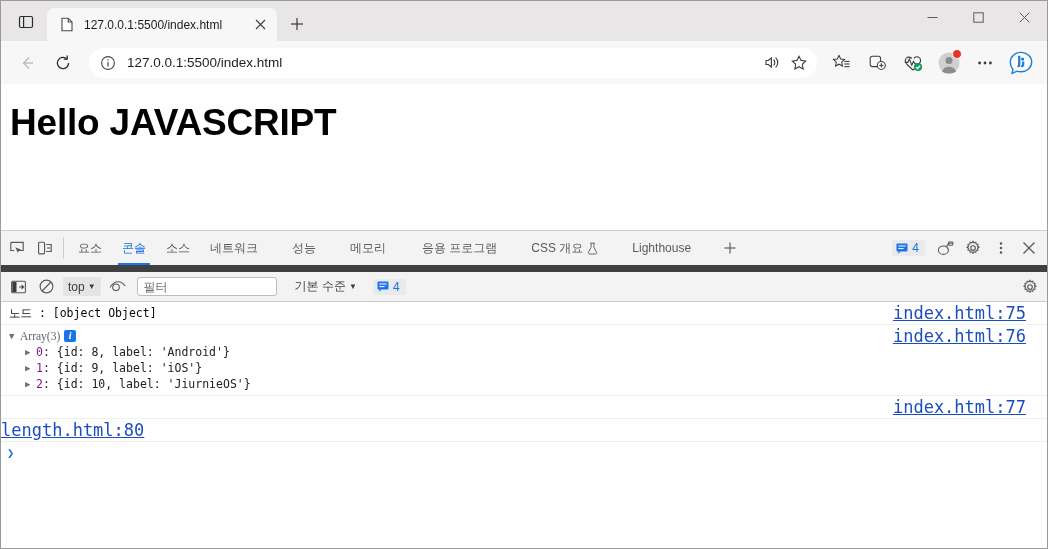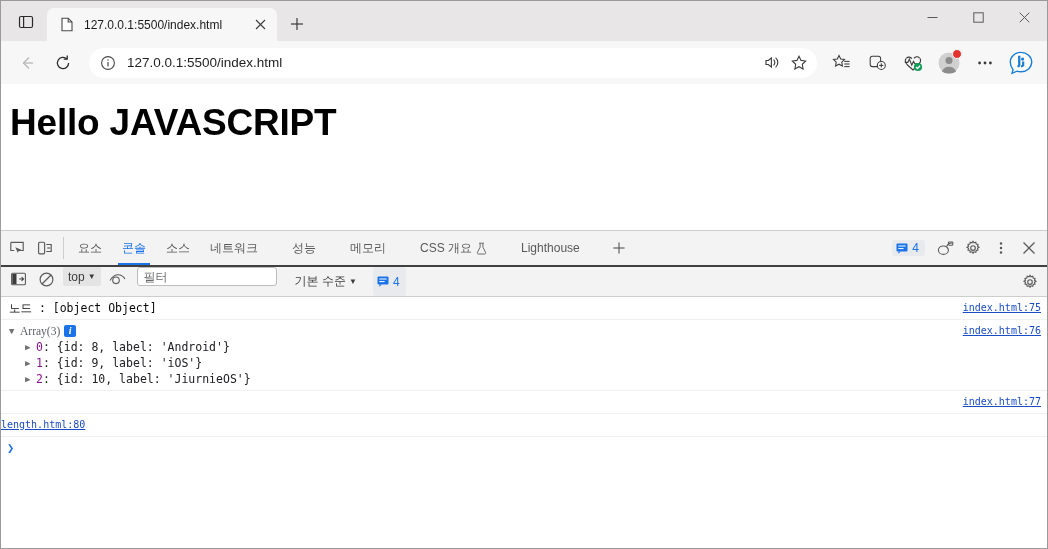--- a/index.html
+++ b/index.html
@@ -165,21 +165,21 @@
     display: flex; flex-direction: column;
     background: #ffffff;
     border-top: 1px solid #cdcdcd;
     min-height: 0;
   }
   .dt-tabbar {
     height: 34px;
     display: flex;
     align-items: stretch;
     background: #f3f3f3;
-    border-bottom: 2px solid #404040;
+    border-bottom: 7px solid #404040;
     flex: 0 0 auto;
     padding-left: 2px;
   }
   .dt-icon-btn {
     width: 28px;
     display: flex; align-items: center; justify-content: center;
     flex: 0 0 auto;
   }
   .dt-sep {
     width: 1px; background: #cdcdcd;
@@ -219,20 +219,21 @@
     font-size: 12px;
     color: #1a73e8;
     line-height: 1;
     margin-right: 6px;
   }
 
   
   .console-toolbar {
     height: 29px;
     display: flex;
+    align-items: center;
     background: #f3f3f3;
     border-bottom: 1px solid #cdcdcd;
     padding: 0 4px;
     flex: 0 0 auto;
     gap: 2px;
   }
   .ct-btn {
     width: 26px; height: 24px;
     display: flex; align-items: center; justify-content: center;
     border-radius: 2px;
@@ -293,22 +294,22 @@
     flex: 1 1 auto;
     padding-left: 8px;
     color: #080808;
     line-height: 16px;
     min-width: 0;
   }
   .log-link {
     flex: 0 0 auto;
     color: #1a4cc4;
     text-decoration: underline;
-    font-size: 10px;
-    padding-right: 6px;
+    font-size: 17px;
+    padding-right: 21px;
     line-height: 16px;
     white-space: nowrap;
     align-self: flex-start;
   }
   .arrow {
     display: inline-block;
     width: 11px;
     color: #717171;
     font-size: 9px;
     vertical-align: 1px;
@@ -533,20 +534,23 @@
       </div>
       <div class="dt-tab">
         <span>네트워크</span>
       </div>
       <div class="dt-tab" style="margin-left:14px">
         <span>성능</span>
       </div>
       <div class="dt-tab" style="margin-left:14px">
         <span>메모리</span>
       </div>
+      <div class="dt-tab" style="margin-left:16px">
+        <span>응용 프로그램</span>
+      </div>
       <div class="dt-tab" style="margin-left:14px">
         <span>CSS 개요</span>
         <span>
           <svg width="11" height="13" viewBox="0 0 11 13" fill="none">
             <path d="M4.1 1.2v4L1.4 10.4c-.4.8.1 1.6 1 1.6h6.2c.9 0 1.4-.8 1-1.6L6.9 5.2v-4" stroke="#6a6a6a" stroke-width="1"></path>
             <line x1="3.1" y1="1.2" x2="7.9" y2="1.2" stroke="#6a6a6a" stroke-width="1"></line>
           </svg>
         </span>
       </div>
       <div class="dt-tab" style="margin-left:14px">

